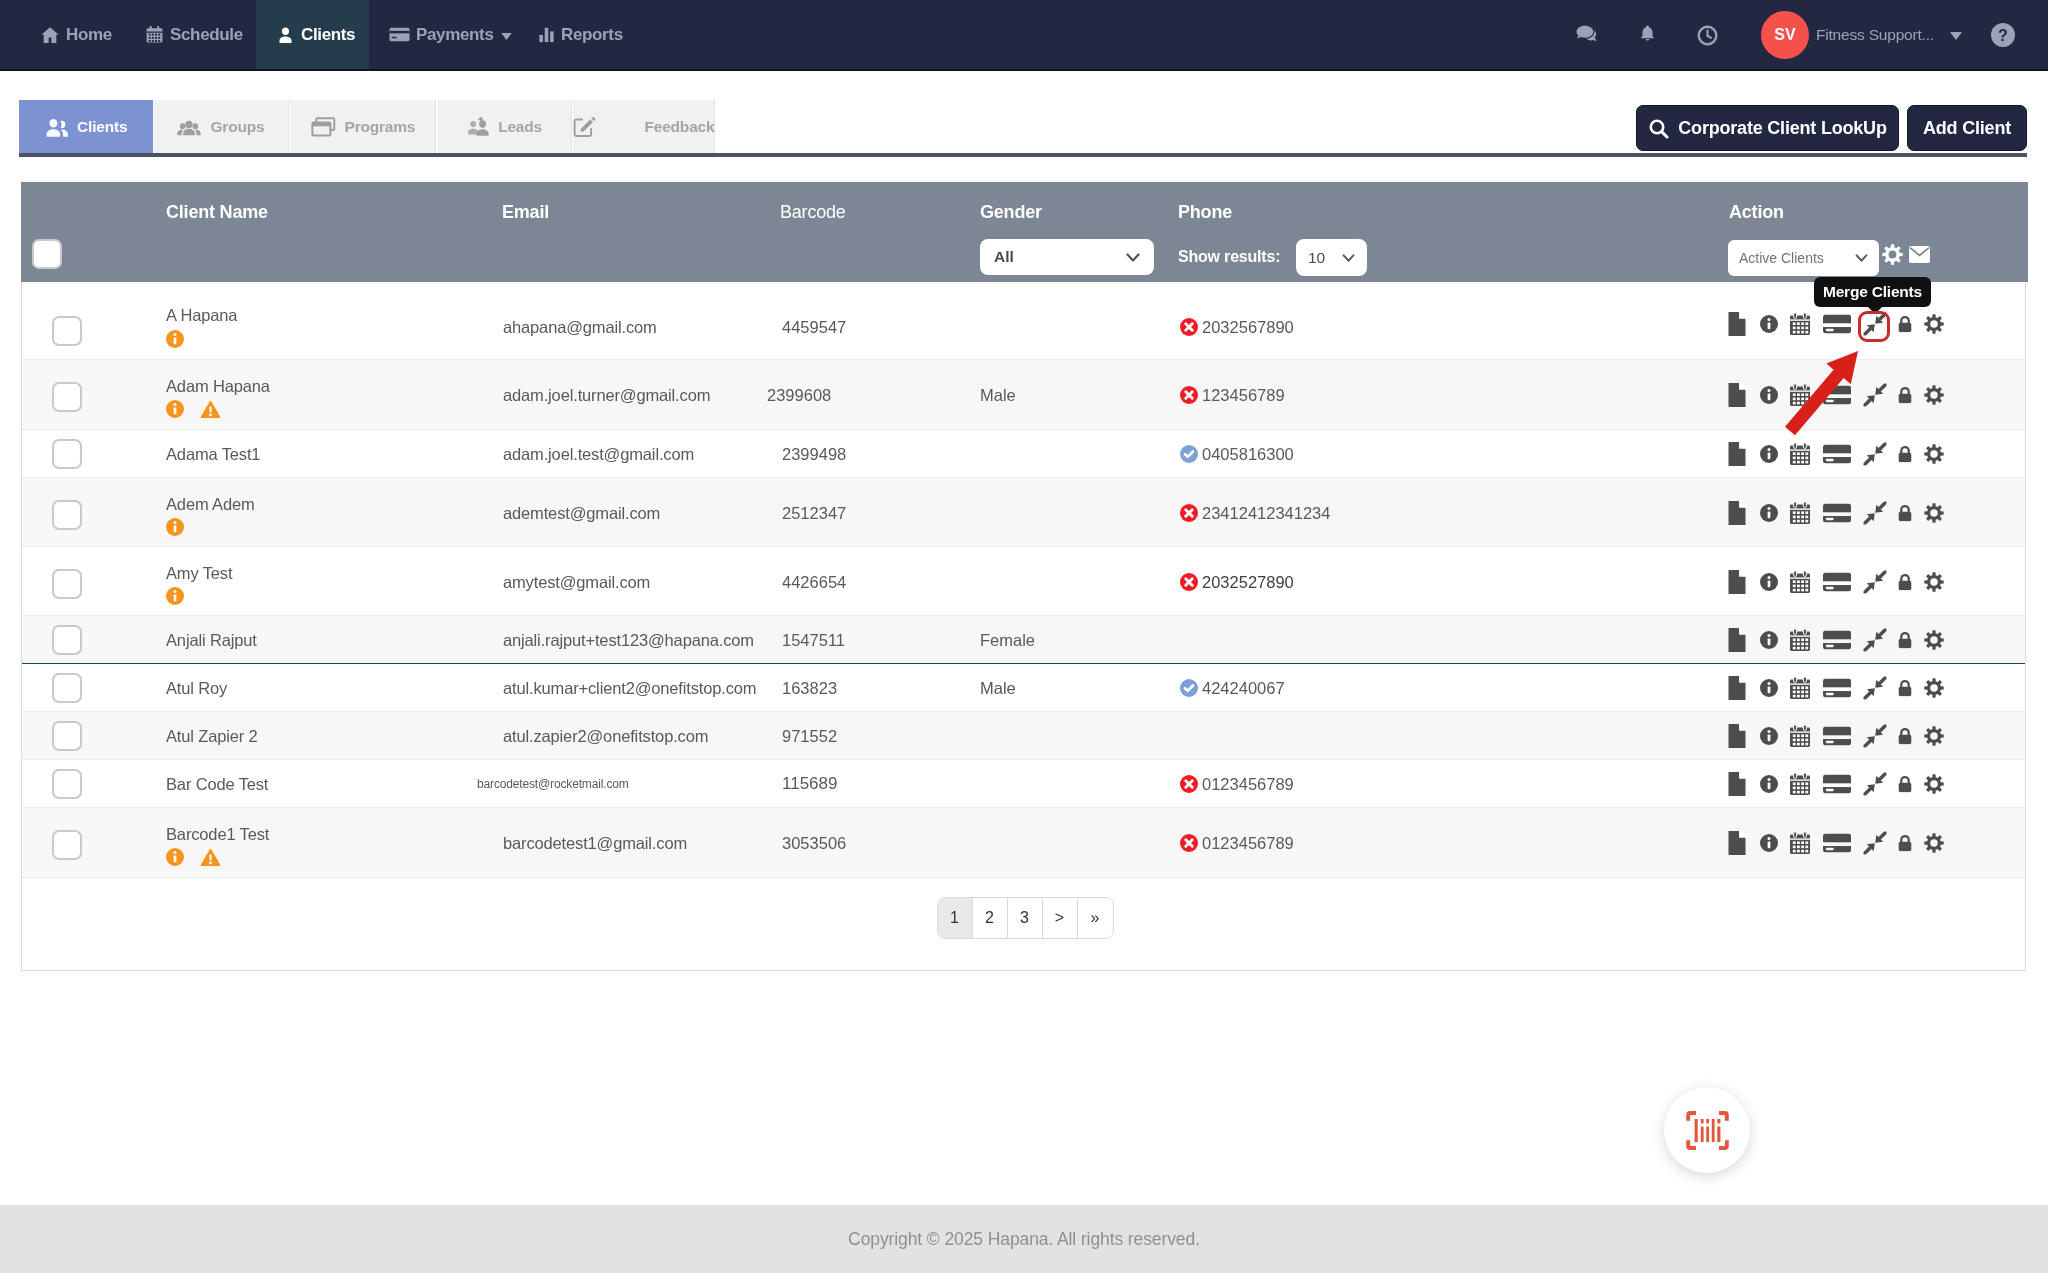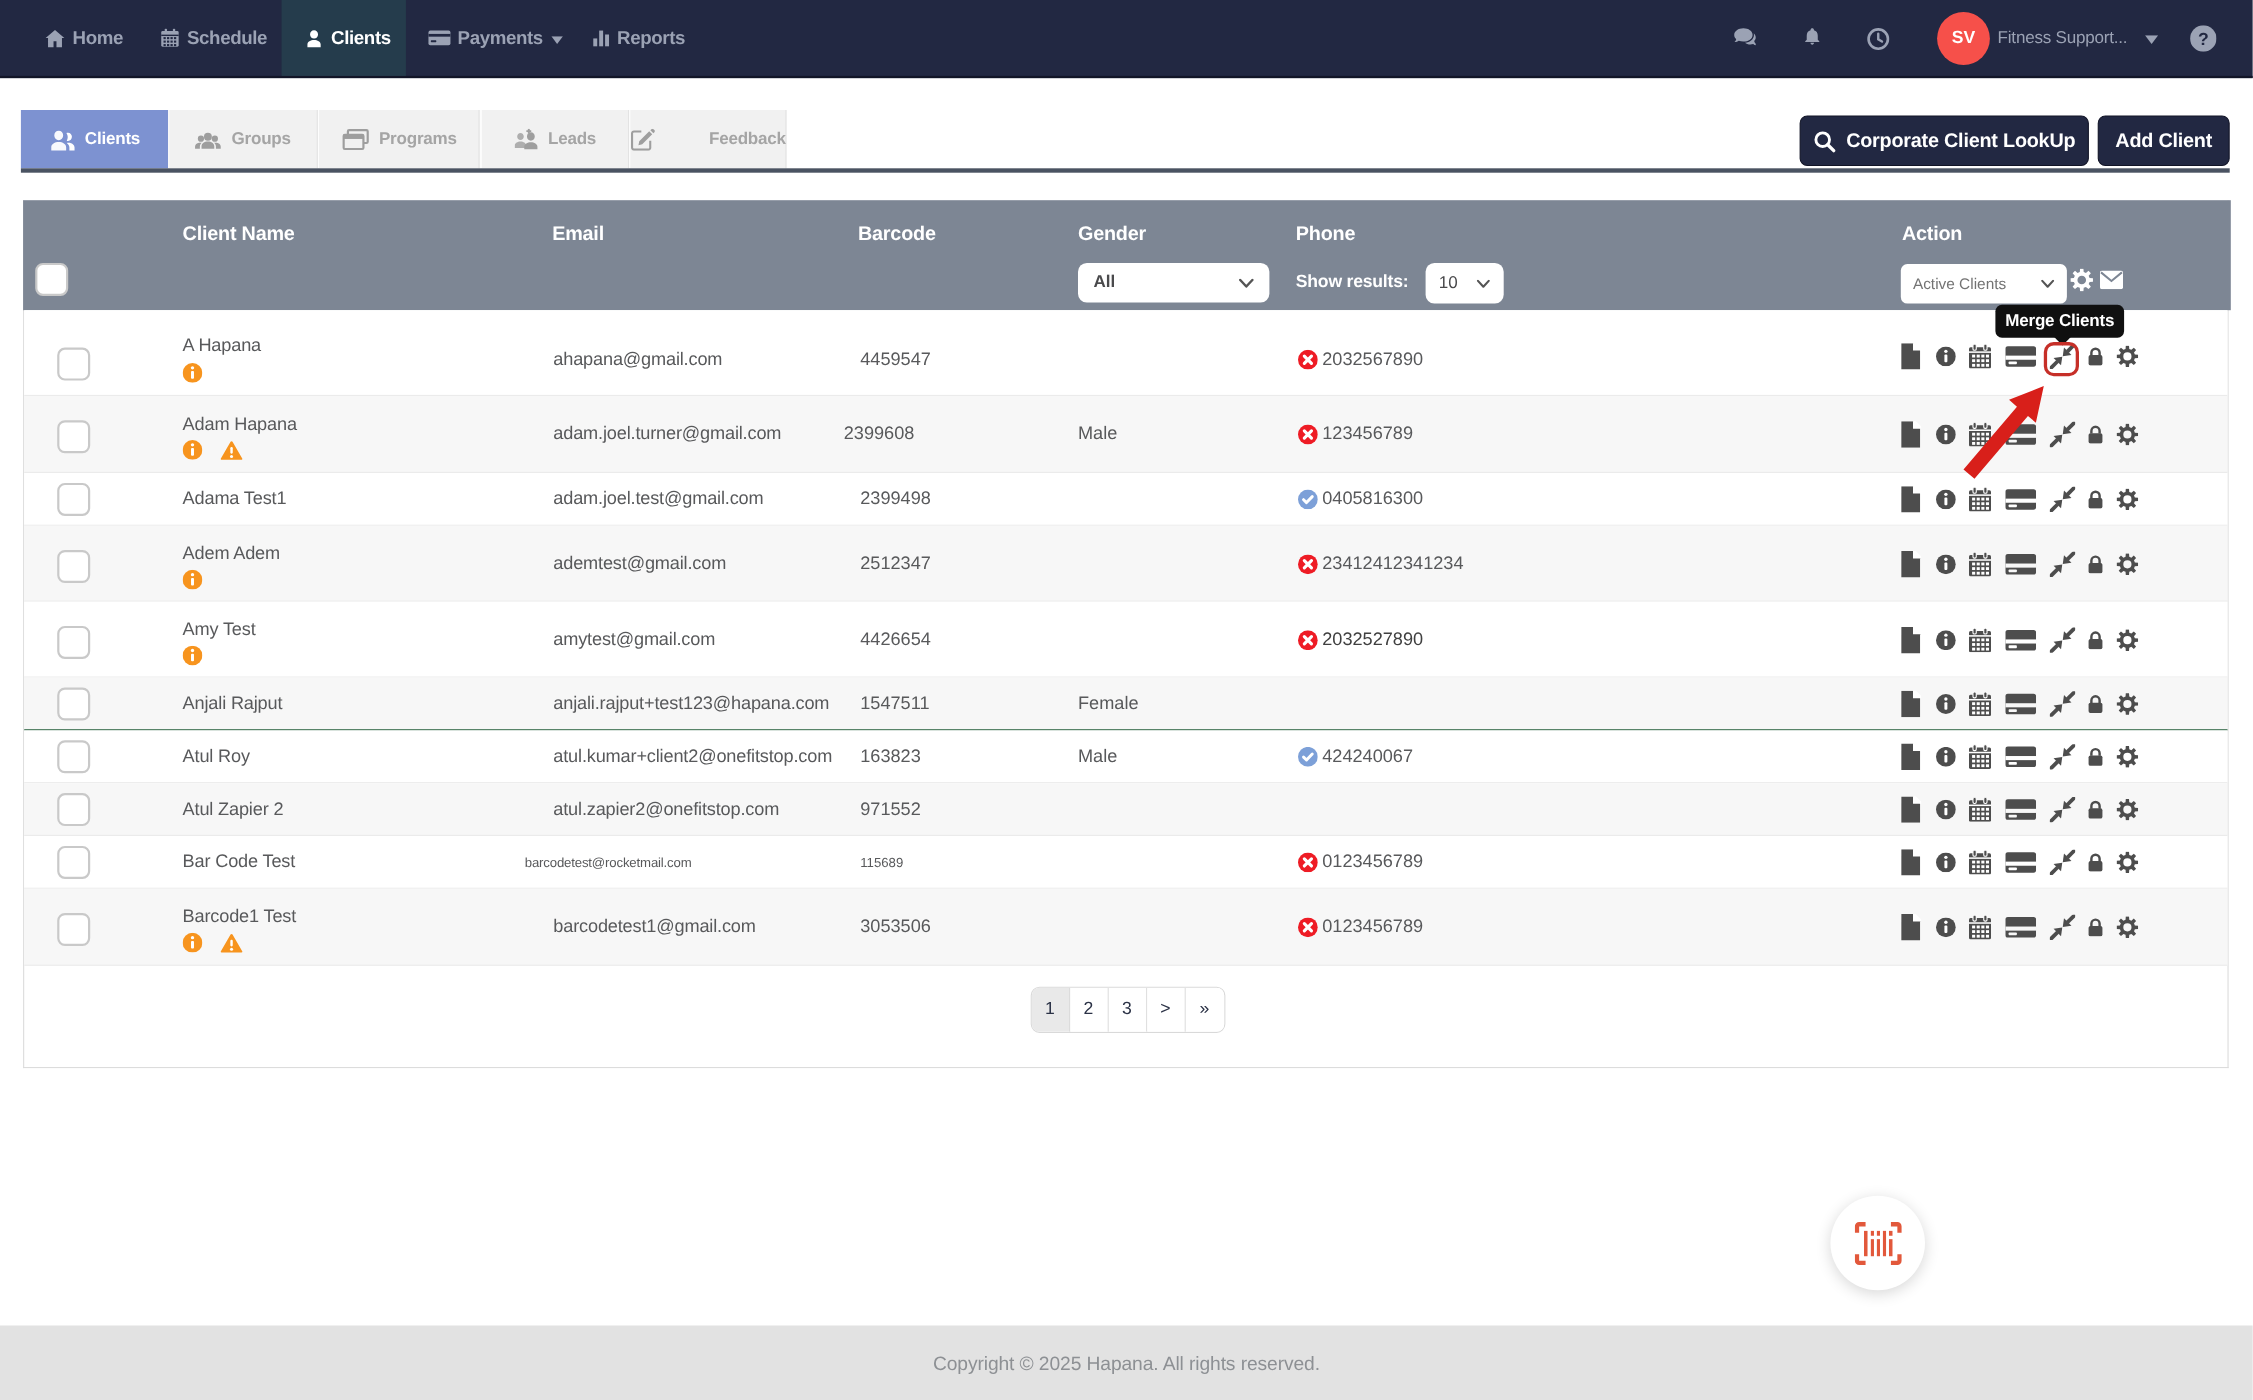--- a/index.html
+++ b/index.html
@@ -158,21 +158,21 @@
       <svg width="21" height="21" viewBox="0 0 21 21" xmlns="http://www.w3.org/2000/svg" style="display:block;">
         <circle cx="9" cy="9" r="6.2" fill="none" stroke="#fff" stroke-width="2.6"></circle>
         <path d="M13.6 13.6 19 19" stroke="#fff" stroke-width="3" stroke-linecap="round"></path>
       </svg>
     </span>Corporate Client LookUp</div>
 <div class="abs flex" style="left:1907px;top:105px;width:120px;height:46px;background:#222842;border:1px solid #121527;border-radius:7px;color:#fff;font-size:18px;font-weight:700;justify-content:center;letter-spacing:-0.2px">Add Client</div>
 <div class="abs" style="left:21px;top:182px;width:2005px;height:789px;border:1px solid #dcdcdc;border-top:none;background:#fff">
     <div class="abs" style="left:-1px;top:0;width:2007px;height:100px;background:#7d8694">
       <div class="abs" style="left:145px;top:20px;color:#fff;font-size:18px;font-weight:700;letter-spacing:-0.2px">Client Name</div>
       <div class="abs" style="left:481px;top:20px;color:#fff;font-size:18px;font-weight:700;letter-spacing:-0.2px">Email</div>
-      <div class="abs" style="left:759px;top:20px;color:#fff;font-size:18px;font-weight:700;letter-spacing:-0.2px">Barcode</div>
+      <div class="abs" style="left:759px;top:20px;color:#fff;font-size:18px;font-weight:400;letter-spacing:-0.2px">Barcode</div>
       <div class="abs" style="left:959px;top:20px;color:#fff;font-size:18px;font-weight:700;letter-spacing:-0.2px">Gender</div>
       <div class="abs" style="left:1157px;top:20px;color:#fff;font-size:18px;font-weight:700;letter-spacing:-0.2px">Phone</div>
       <div class="abs" style="left:1708px;top:20px;color:#fff;font-size:18px;font-weight:700;letter-spacing:-0.2px">Action</div>
       <div class="abs" style="left:11px;top:57px;width:30px;height:30px;background:#fff;border:2px solid #c9c9c9;border-radius:7px"></div>
       <div class="abs flex" style="left:959px;top:57px;width:174px;height:36px;background:#fff;border-radius:8px;padding:0 14px;justify-content:space-between">
         <span style="color:#4a4a4c;font-size:15.5px;font-weight:700">All</span>
         <svg width="14" height="9" viewBox="0 0 14 9" xmlns="http://www.w3.org/2000/svg" style="display:block;">
           <path fill="none" stroke="#555" stroke-width="2.2" stroke-linecap="round" stroke-linejoin="round" d="M1.5 1.5 7 7.5 12.5 1.5"></path>
         </svg>
       </div>
@@ -830,21 +830,21 @@
       <div class="abs" style="left:1912px;top:24.0px;transform:translate(-50%,-50%)">
         <svg width="20" height="20" viewBox="0 0 22 22" xmlns="http://www.w3.org/2000/svg" style="display:block;">
           <path fill="#4d4d4d" fill-rule="evenodd" d="M21.68 9.39 L21.68 12.61 L18.47 12.86 L17.60 14.97 L19.69 17.42 L17.42 19.69 L14.97 17.60 L12.86 18.47 L12.61 21.68 L9.39 21.68 L9.14 18.47 L7.03 17.60 L4.58 19.69 L2.31 17.42 L4.40 14.97 L3.53 12.86 L0.32 12.61 L0.32 9.39 L3.53 9.14 L4.40 7.03 L2.31 4.58 L4.58 2.31 L7.03 4.40 L9.14 3.53 L9.39 0.32 L12.61 0.32 L12.86 3.53 L14.97 4.40 L17.42 2.31 L19.69 4.58 L17.60 7.03 L18.47 9.14 Z M 15.10 11 A 4.1 4.1 0 1 0 6.90 11 A 4.1 4.1 0 1 0 15.10 11 Z"></path>
         </svg>
       </div>
     </div>
     <div class="abs" style="left:0;top:578px;width:2003px;height:48px;background:#fff;border-bottom:1px solid #ebebeb">
       <div class="abs" style="left:30px;top:24.0px;transform:translateY(-50%);width:30px;height:30px;background:#fff;border:2px solid #c9c9c9;border-radius:7px"></div>
       <div class="abs" style="left:144px;top:24.0px;transform:translateY(-50%);color:#58595b;font-size:16.5px;letter-spacing:-0.15px">Bar Code Test</div>
       <div class="abs" style="left:455px;top:24.0px;transform:translateY(-50%);color:#58595b;font-size:12px;letter-spacing:-0.15px">barcodetest@rocketmail.com</div>
-      <div class="abs" style="left:760px;top:24.0px;transform:translateY(-50%);color:#58595b;font-size:12px">115689</div>
+      <div class="abs" style="left:760px;top:24.0px;transform:translateY(-50%);color:#58595b;font-size:17px">115689</div>
       <div class="abs" style="left:1158px;top:24.0px;transform:translateY(-50%)">
         <svg width="18" height="18" viewBox="0 0 20 20" xmlns="http://www.w3.org/2000/svg" style="display:block;">
           <circle cx="10" cy="10" r="10" fill="#ee1c25"></circle>
           <path stroke="#fff" stroke-width="3.2" stroke-linecap="round" d="M6.4 6.4 13.6 13.6 M13.6 6.4 6.4 13.6"></path>
         </svg>
       </div>
       <div class="abs" style="left:1180px;top:24.0px;transform:translateY(-50%);color:#58595b;font-size:16.5px">0123456789</div>
       <div class="abs" style="left:1715px;top:24.0px;transform:translate(-50%,-50%)">
         <svg width="19" height="24" viewBox="0 0 18 24" xmlns="http://www.w3.org/2000/svg" style="display:block;">
           <path fill="#4d4d4d" d="M0.5 0 H11 L17.5 6.5 V24 H0.5 Z"></path>

